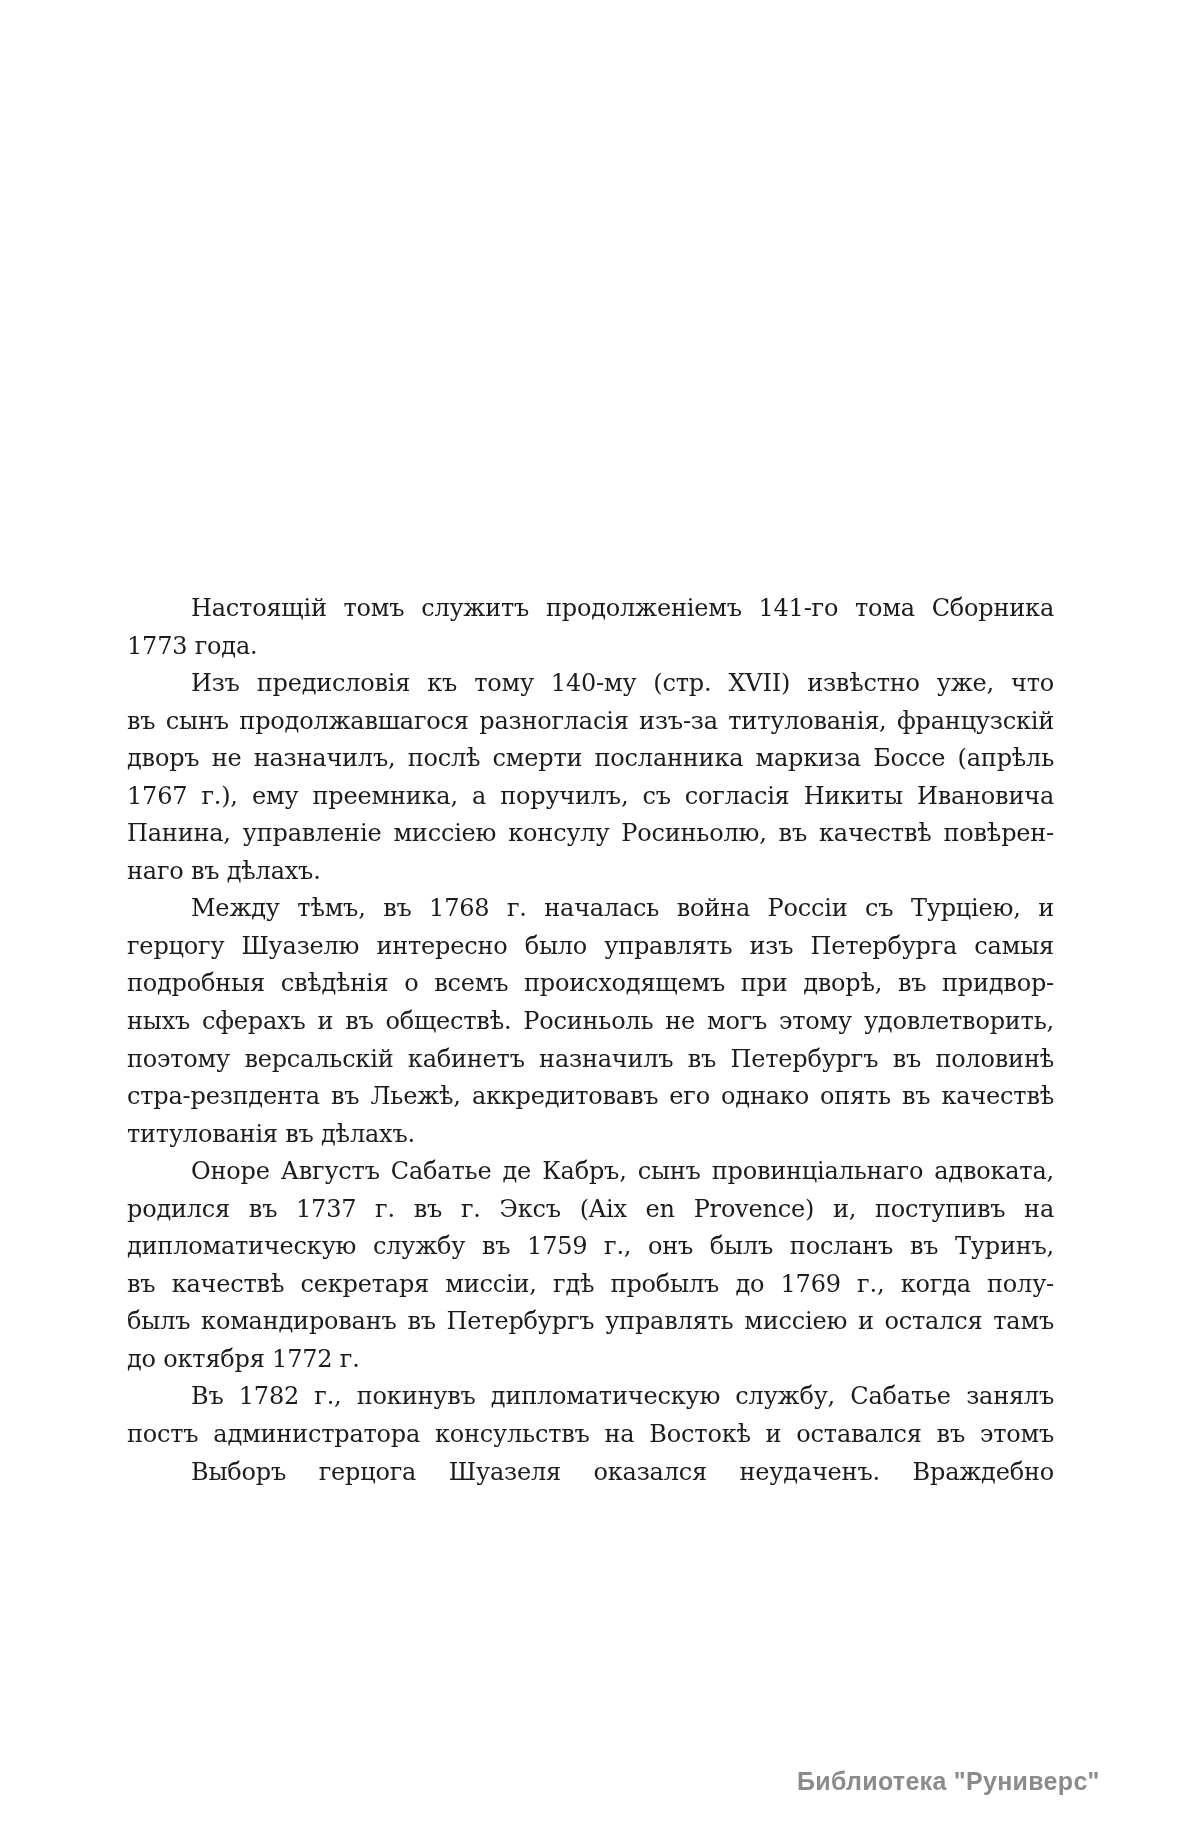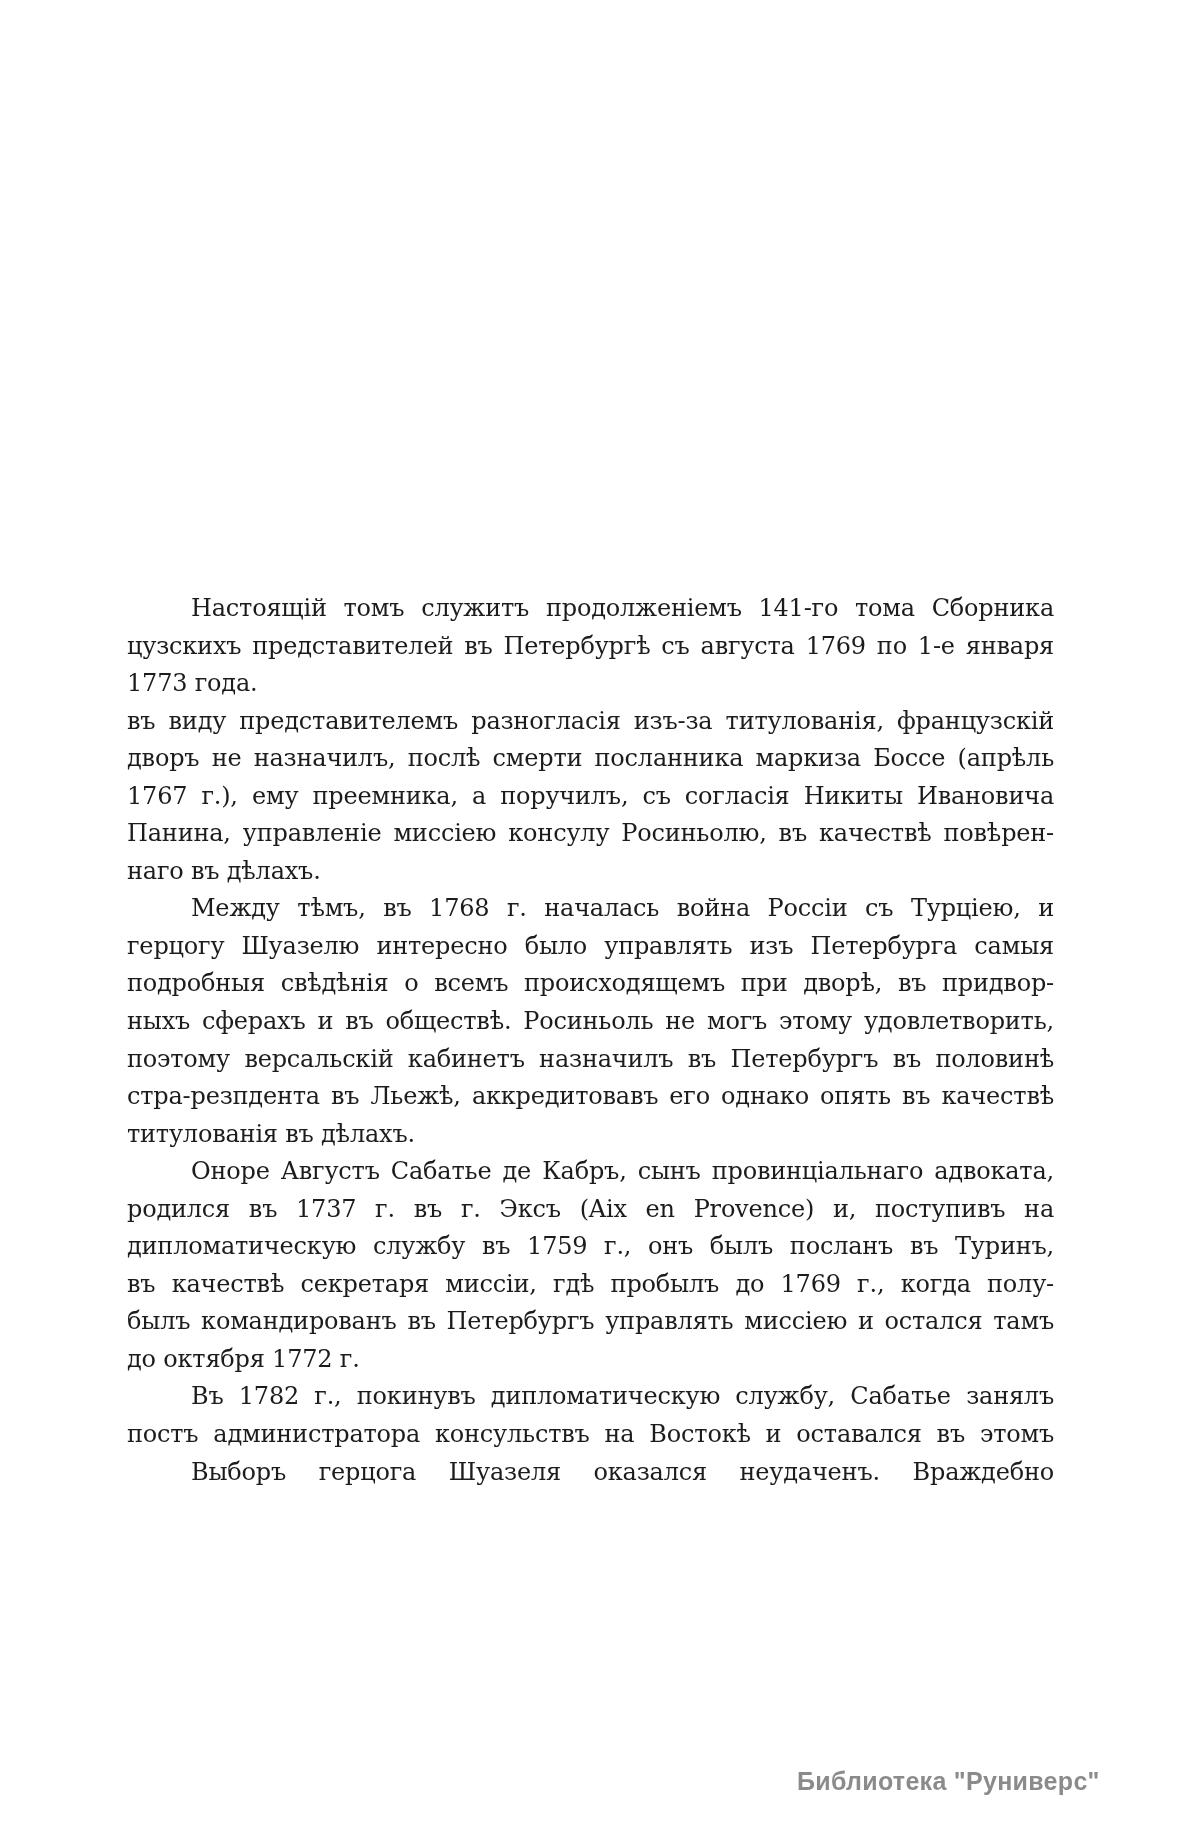--- a/index.html
+++ b/index.html
@@ -50,26 +50,26 @@
   }
 </style>
 </head>
 <body>
 
 <div class="page">
   <div class="text-block">
 
     <div class="paragraph">
       <div class="line indent">Настоящій томъ служитъ продолженіемъ 141-го тома Сборника Рус-</div>
-      <div class="line">цузскихъ представителей въ Петербургѣ съ августа 1769 по 1-е января</div>
       <div class="line end">1773 года.</div>
     </div>
 
     <div class="paragraph">
-      <div class="line">въ виду представителемъ разногласія изъ-за титулованія, французскій</div>
+      <div class="line indent">Изъ предисловія къ тому 140-му (стр. XVII) извѣстно уже, что</div>
+      <div class="line">въ сынъ продолжавшагося разногласія изъ-за титулованія, французскій</div>
       <div class="line">дворъ не назначилъ, послѣ смерти посланника маркиза Боссе (апрѣль</div>
       <div class="line">1767 г.), ему преемника, а поручилъ, съ согласія Никиты Ивановича</div>
       <div class="line">Панина, управленіе миссіею консулу Росиньолю, въ качествѣ повѣрен-</div>
       <div class="line end">наго въ дѣлахъ.</div>
     </div>
 
     <div class="paragraph">
       <div class="line indent">Между тѣмъ, въ 1768 г. началась война Россіи съ Турціею, и</div>
       <div class="line">герцогу Шуазелю интересно было управлять изъ Петербурга самыя</div>
       <div class="line">подробныя свѣдѣнія о всемъ происходящемъ при дворѣ, въ придвор-</div>

